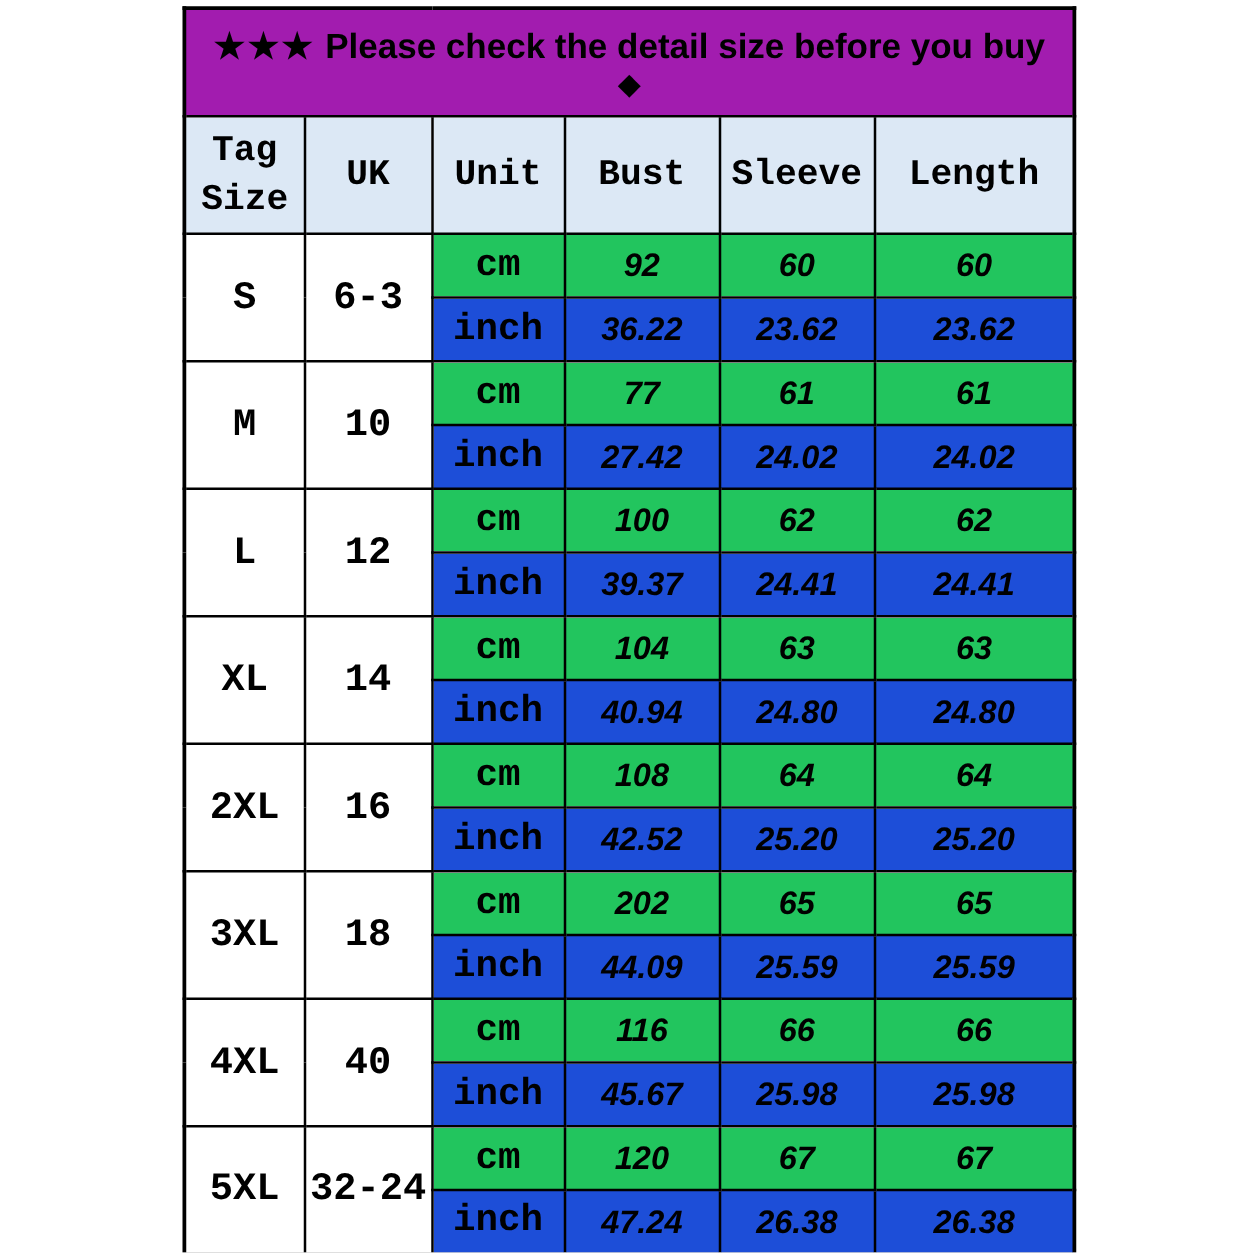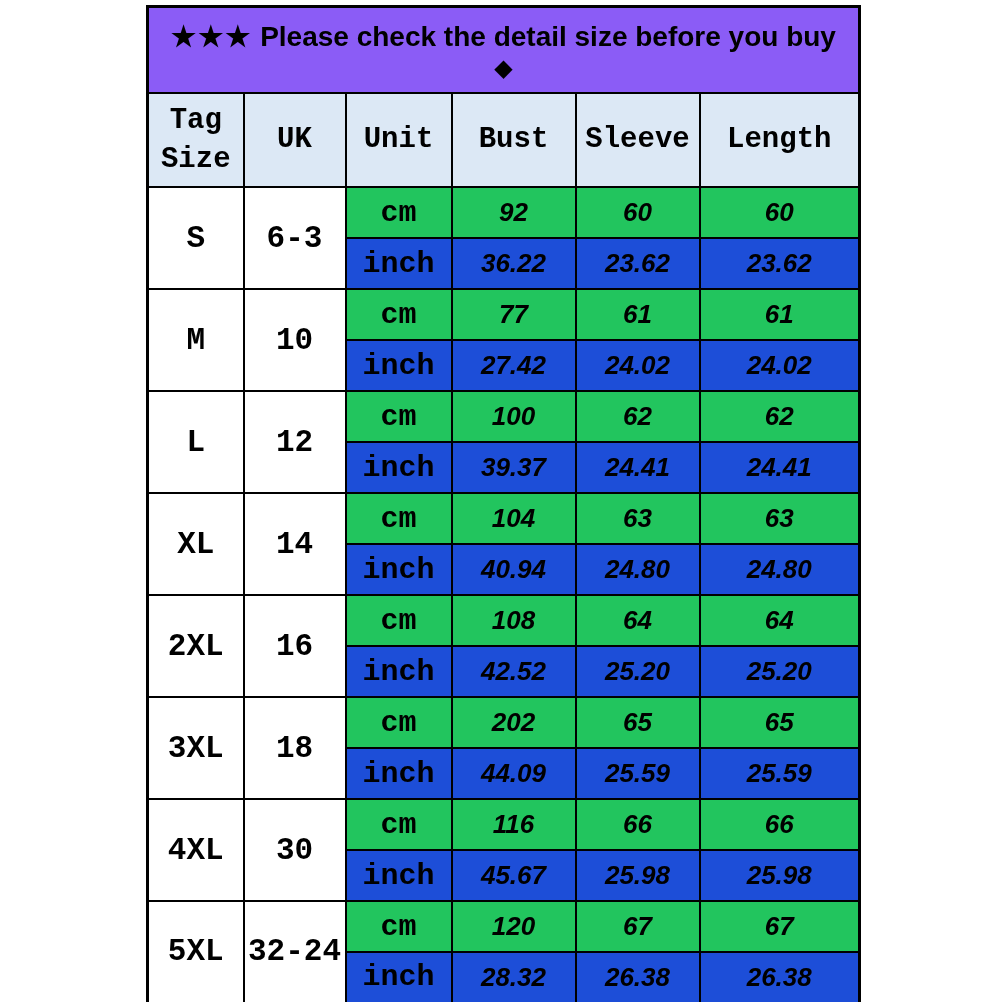--- a/index.html
+++ b/index.html
@@ -19,21 +19,21 @@
     border:3px solid #000;
   }
   table.size-chart th, table.size-chart td {
     border:2px solid #000;
     text-align:center;
     vertical-align:middle;
     padding:0;
     overflow:hidden;
   }
   .banner-cell {
-    background:#8b5cf6;
+    background:#a21caf;
     height:84px;
   }
   .banner-line1 {
     font-family:"Liberation Sans", sans-serif;
     font-weight:bold;
     font-size:28px;
     line-height:1.2;
     white-space:nowrap;
   }
   .banner-line1 .stars { letter-spacing:2px; }
@@ -187,21 +187,21 @@
     </tr>
     <tr class="r alt">
       <td class="unit">inch</td>
       <td class="num">44.09</td>
       <td class="num">25.59</td>
       <td class="num">25.59</td>
     </tr>
 
     <tr class="r cmr">
       <th class="tag" rowspan="2">4XL</th>
-      <th class="uk" rowspan="2">30</th>
+      <th class="uk" rowspan="2">40</th>
       <td class="unit">cm</td>
       <td class="num">116</td>
       <td class="num">66</td>
       <td class="num">66</td>
     </tr>
     <tr class="r alt">
       <td class="unit">inch</td>
       <td class="num">45.67</td>
       <td class="num">25.98</td>
       <td class="num">25.98</td>
@@ -210,19 +210,19 @@
     <tr class="r cmr">
       <th class="tag" rowspan="2">5XL</th>
       <th class="uk" rowspan="2">32-24</th>
       <td class="unit">cm</td>
       <td class="num">120</td>
       <td class="num">67</td>
       <td class="num">67</td>
     </tr>
     <tr class="r alt">
       <td class="unit">inch</td>
-      <td class="num">28.32</td>
+      <td class="num">47.24</td>
       <td class="num">26.38</td>
       <td class="num">26.38</td>
     </tr>
   </tbody>
     </table>
 </div>
 
 </body></html>

